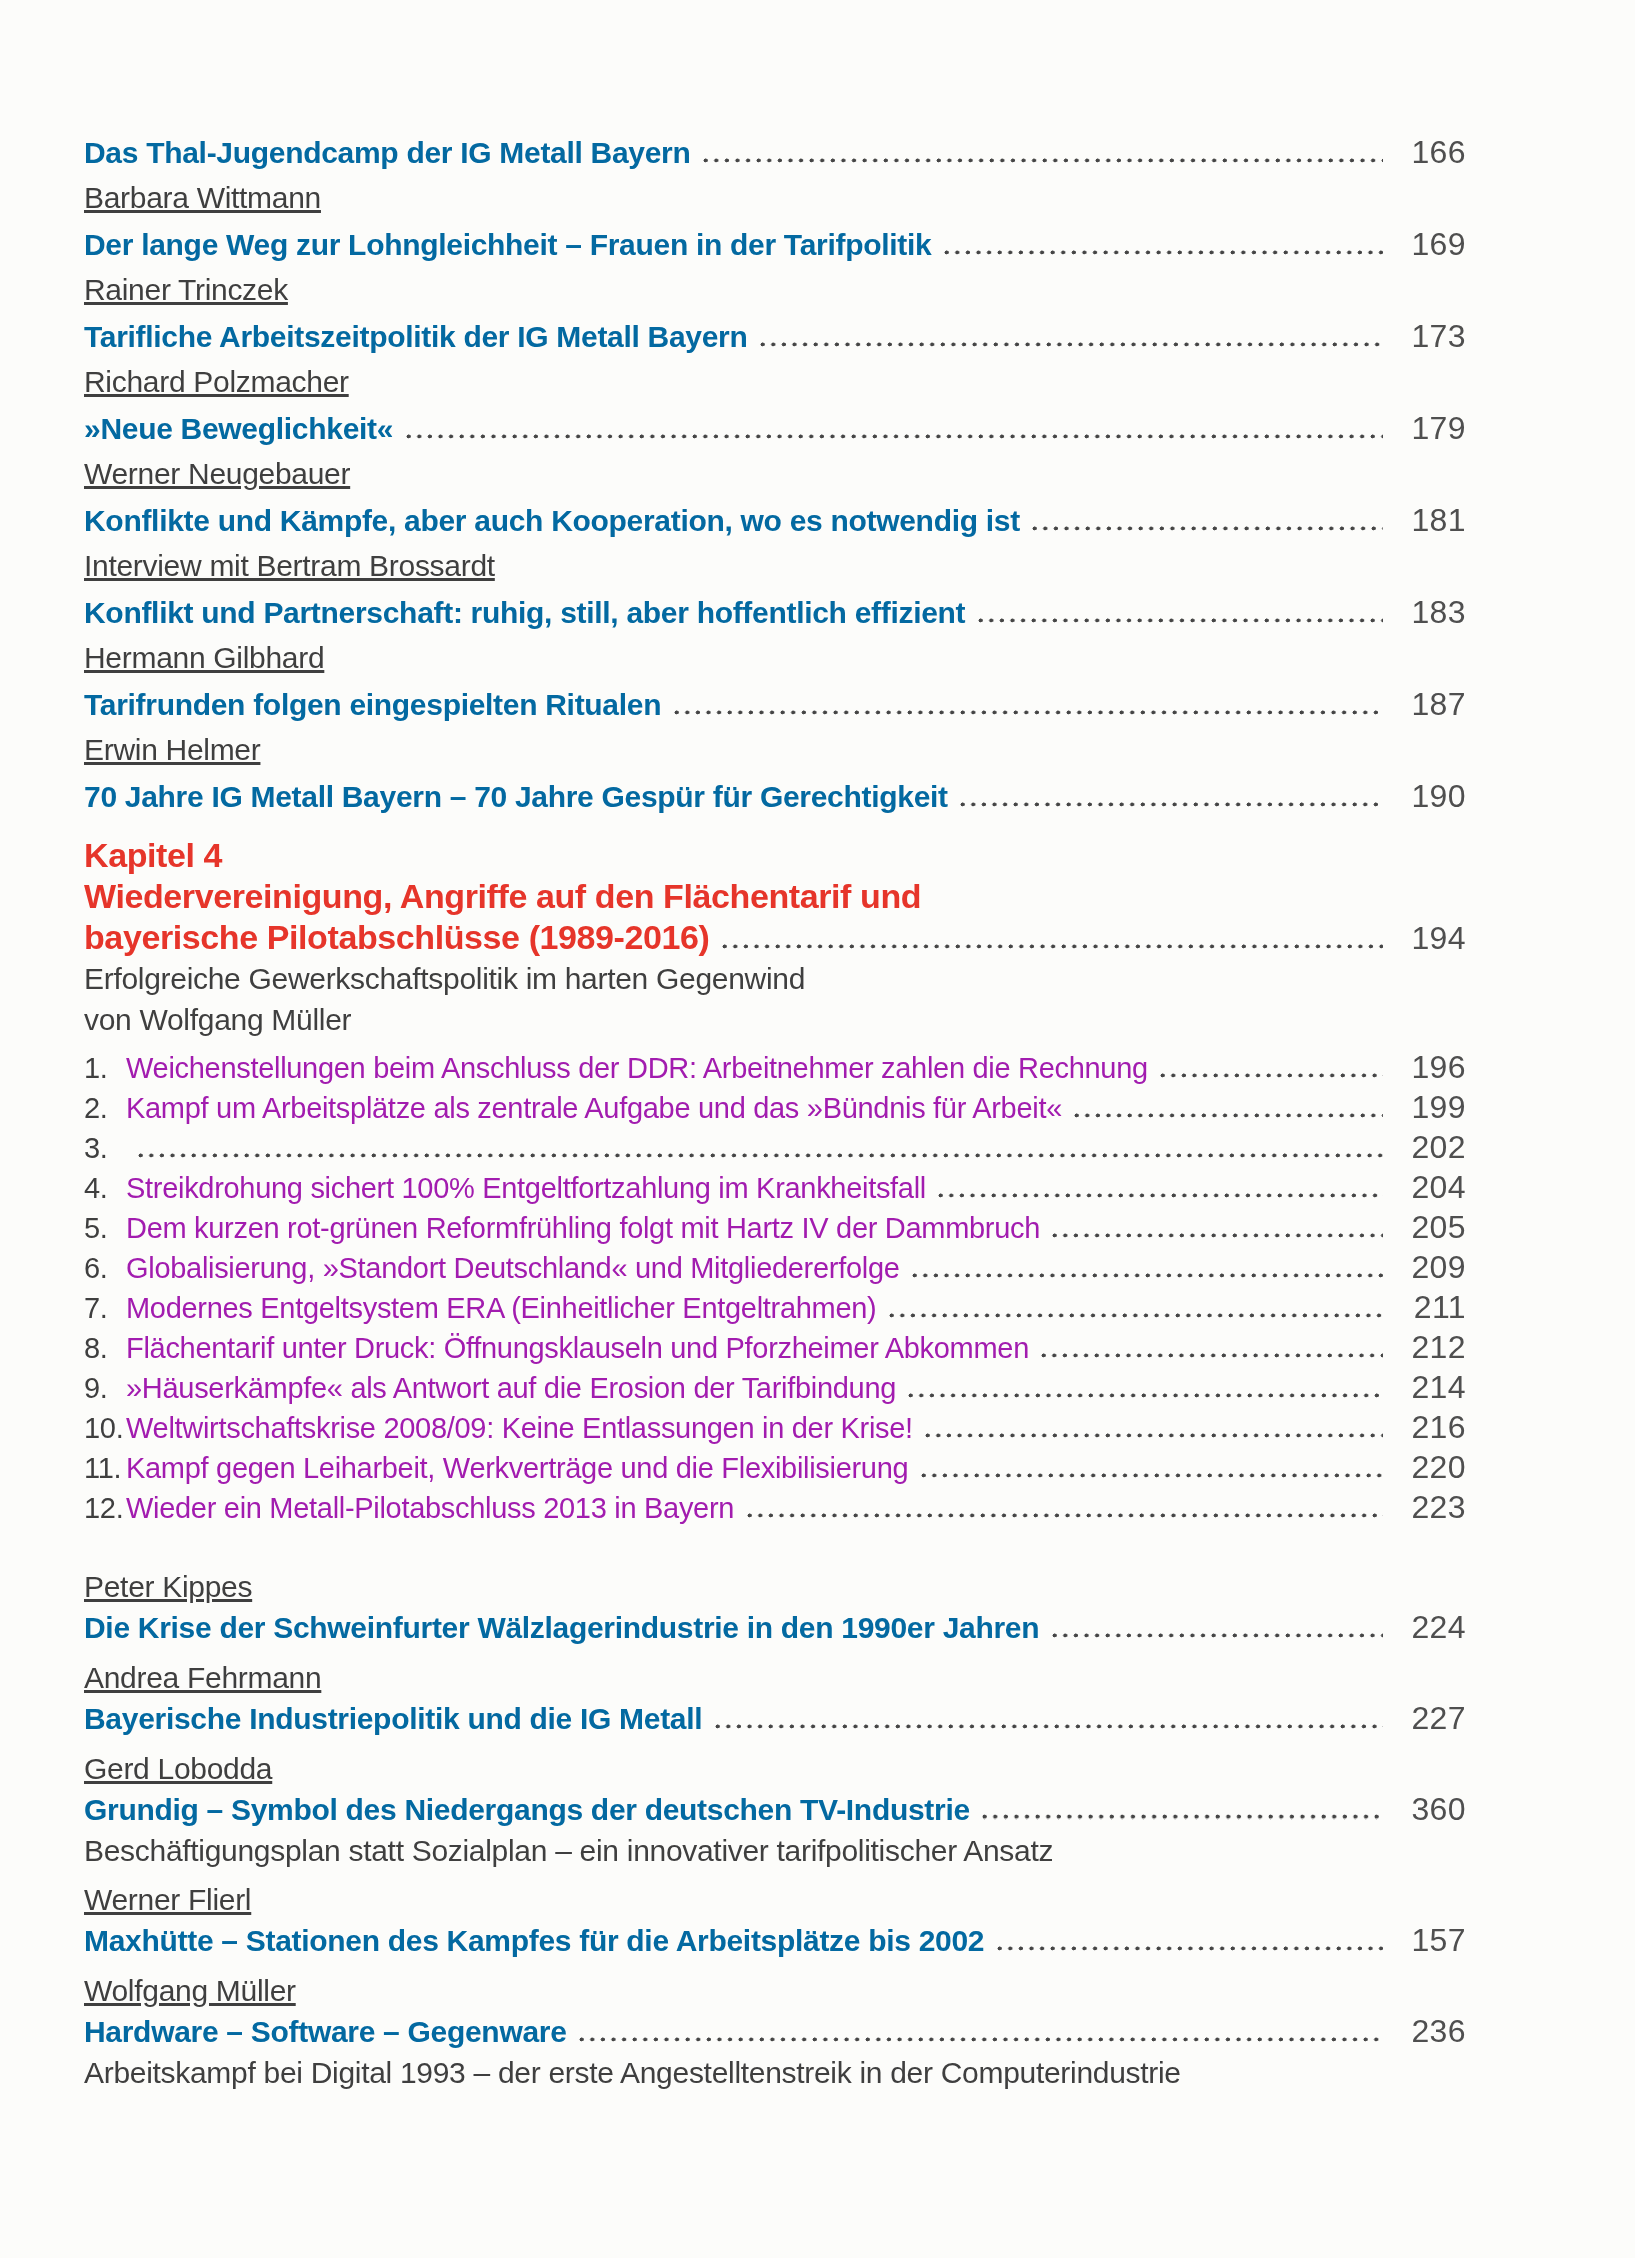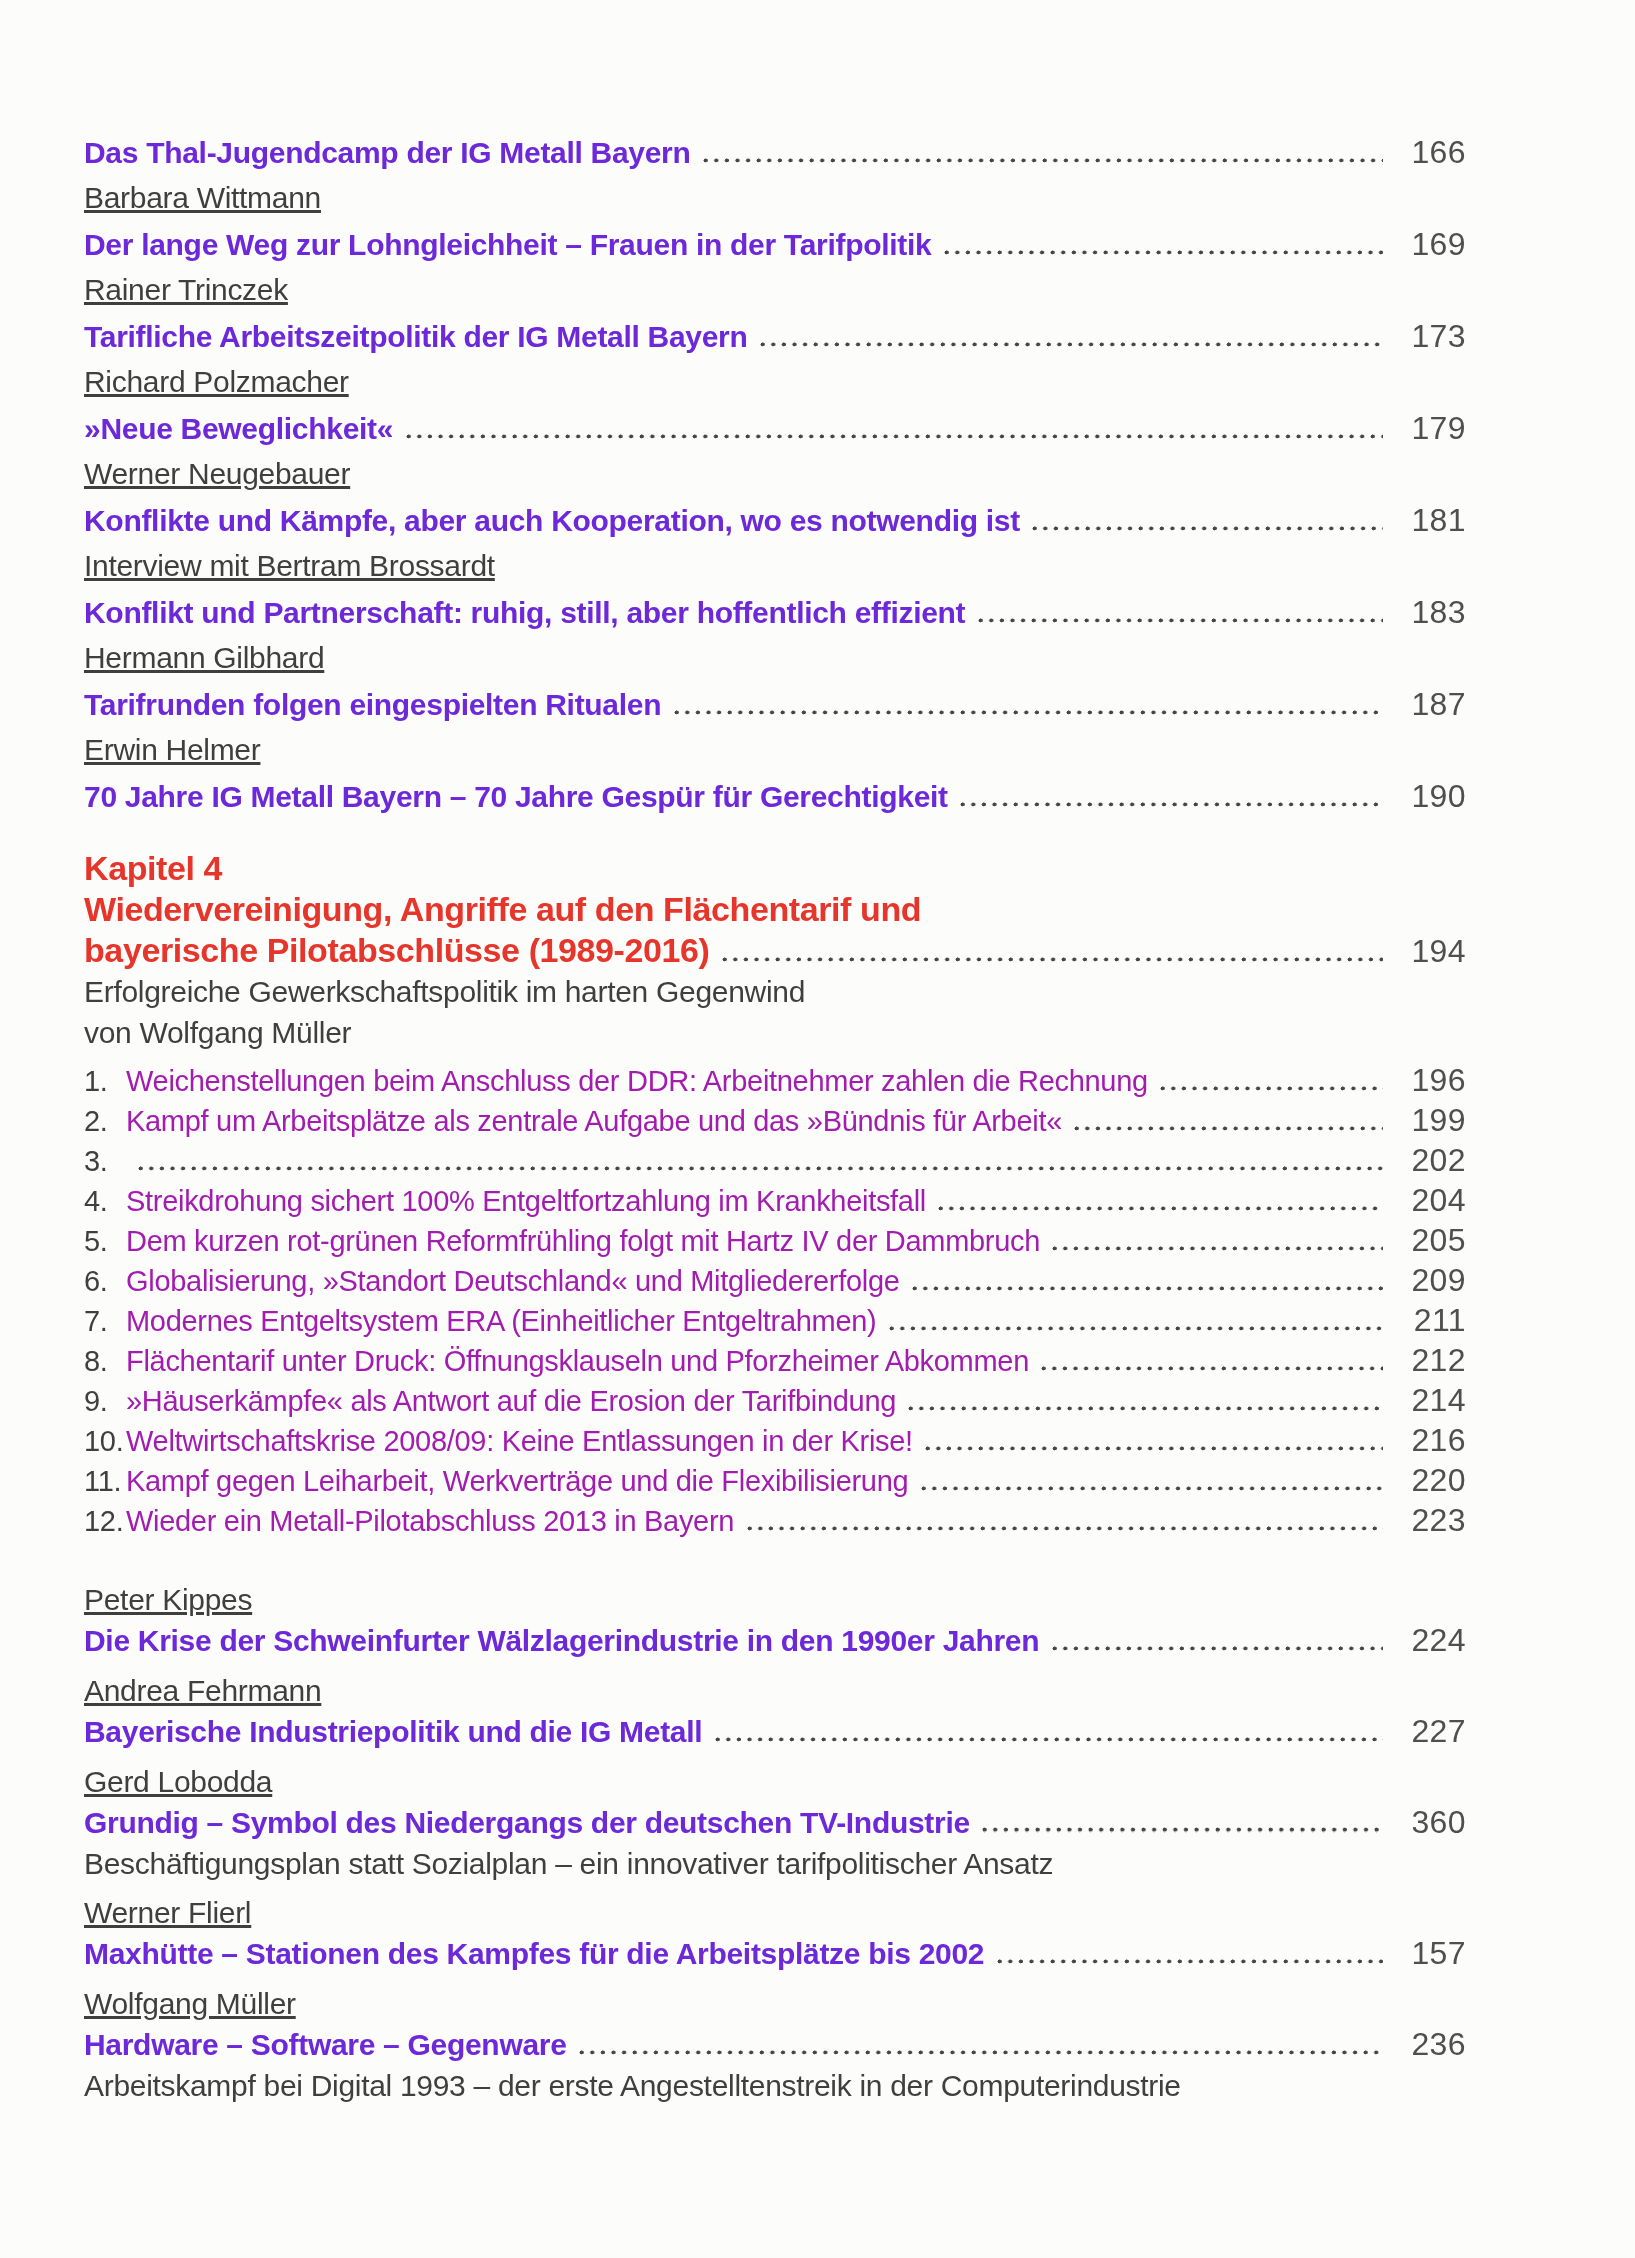--- a/index.html
+++ b/index.html
@@ -17,41 +17,41 @@
     left: 84px; top: 129px;
     width: 1382px;
   }
   .row {
     display: flex;
     align-items: baseline;
   }
   
   .toc-top .row, .toc-top .author { height: 46px; line-height: 46px; font-size: 30px; }
   .author { font-weight: 400; color: #3f3f3f; text-decoration: underline; }
-  .btitle { font-weight: 700; color: #6d28d9; white-space: nowrap; }
+  .btitle { font-weight: 700; color: #0369a1; white-space: nowrap; }
   .leader {
     flex: 1 1 21px;
     height: 5.3px;
     margin: 0 10.6px 0 12.4px;
     background-image: radial-gradient(circle at 2.6px 2.6px, #454545 1.9px, rgba(0,0,0,0) 2.3px);
     background-size: 10.6px 5.3px;
     background-repeat: repeat-x;
     background-position: left bottom;
     min-width: 21px;
   }
   .pg {
     flex: 0 0 72px;
     text-align: right;
     font-size: 32px;
     color: #4f4f4f;
     letter-spacing: 0.4px;
     white-space: nowrap;
   }
   
-  .chapter { margin-top: 29px; }
+  .chapter { margin-top: 16px; }
   .redline, .chapter .row { height: 41px; line-height: 41px; }
   .red { color: #e6352a; font-weight: 700; font-size: 34px; white-space: nowrap; letter-spacing: -0.4px; }
   .sub { height: 41px; line-height: 41px; font-size: 30px; color: #3f3f3f; }
   
   .items { margin-top: 7px; }
   .items .row { height: 40px; line-height: 40px; font-size: 29px; }
   .num { flex: 0 0 42px; color: #3f3f3f; }
   .ititle { white-space: nowrap; color: #a21caf; }
   
   .toc-bottom { margin-top: 39px; }

